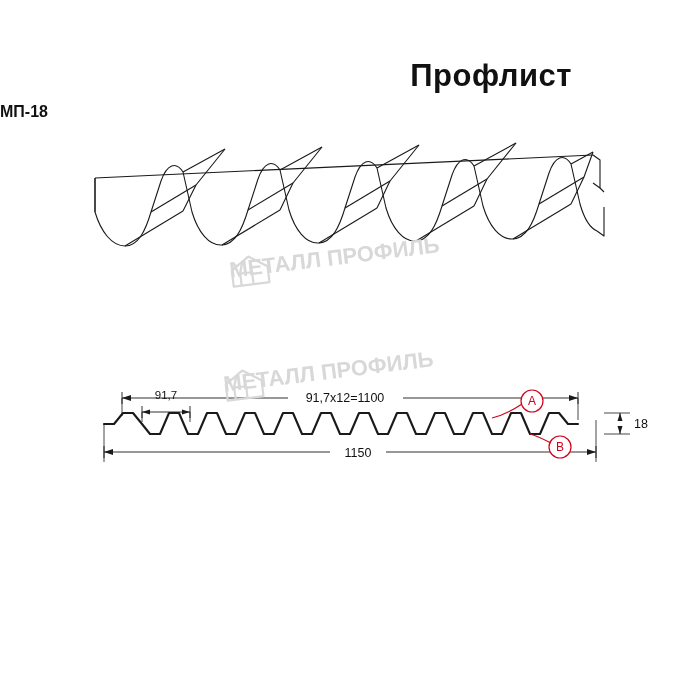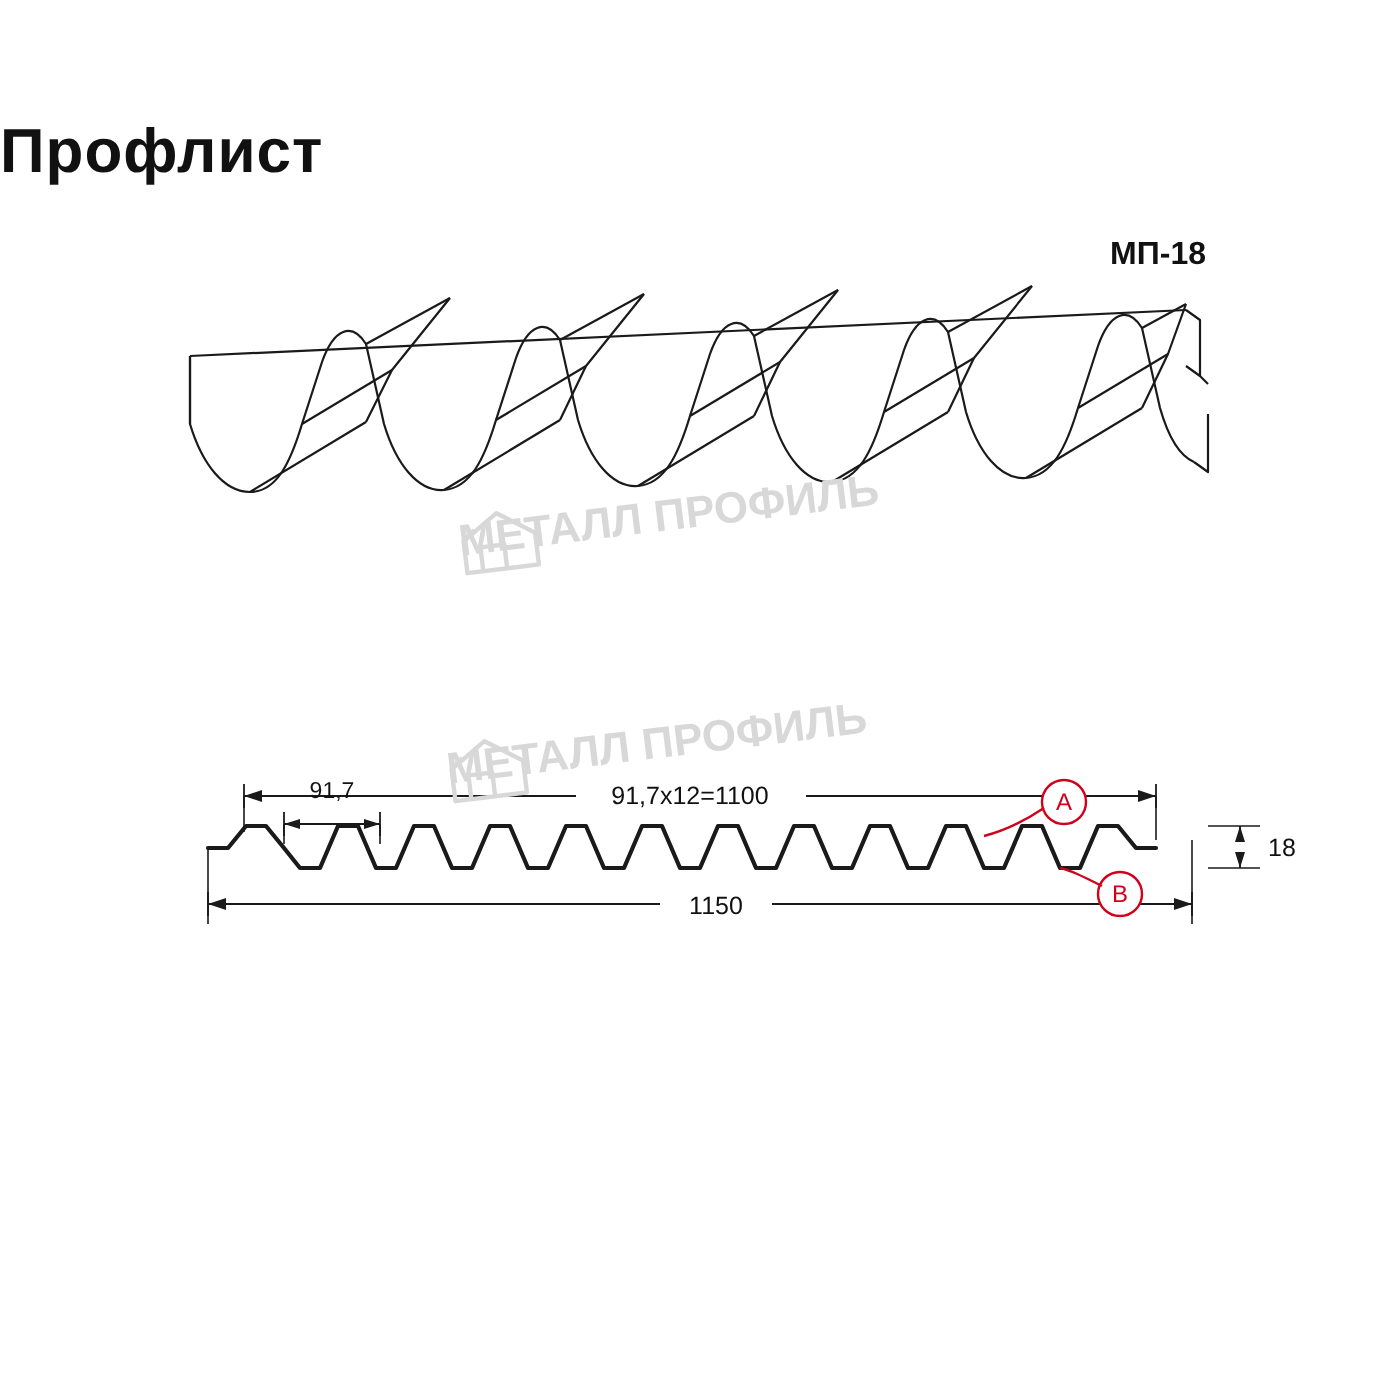--- a/index.html
+++ b/index.html
@@ -20,36 +20,35 @@
     left: 0;
     top: 0;
     width: 700px;
     height: 700px;
   }
   .title {
     position: absolute;
     left: 0;
     top: 58px;
     width: 572px;
-    text-align: left;
+    text-align: right;
     font-size: 31px;
     font-weight: bold;
     letter-spacing: 0.5px;
     color: #111;
   }
   .subtitle {
     position: absolute;
     left: 0;
     top: 103px;
     width: 603px;
-    text-align: right;
+    text-align: left;
     font-size: 16px;
     font-weight: bold;
     color: #111;
-    margin-top: 16px;
   }
   .footer-note {
     position: absolute;
     left: 0;
     top: 618px;
     width: 700px;
     text-align: center;
     font-size: 14.5px;
     font-weight: bold;
     letter-spacing: 0.3px;

